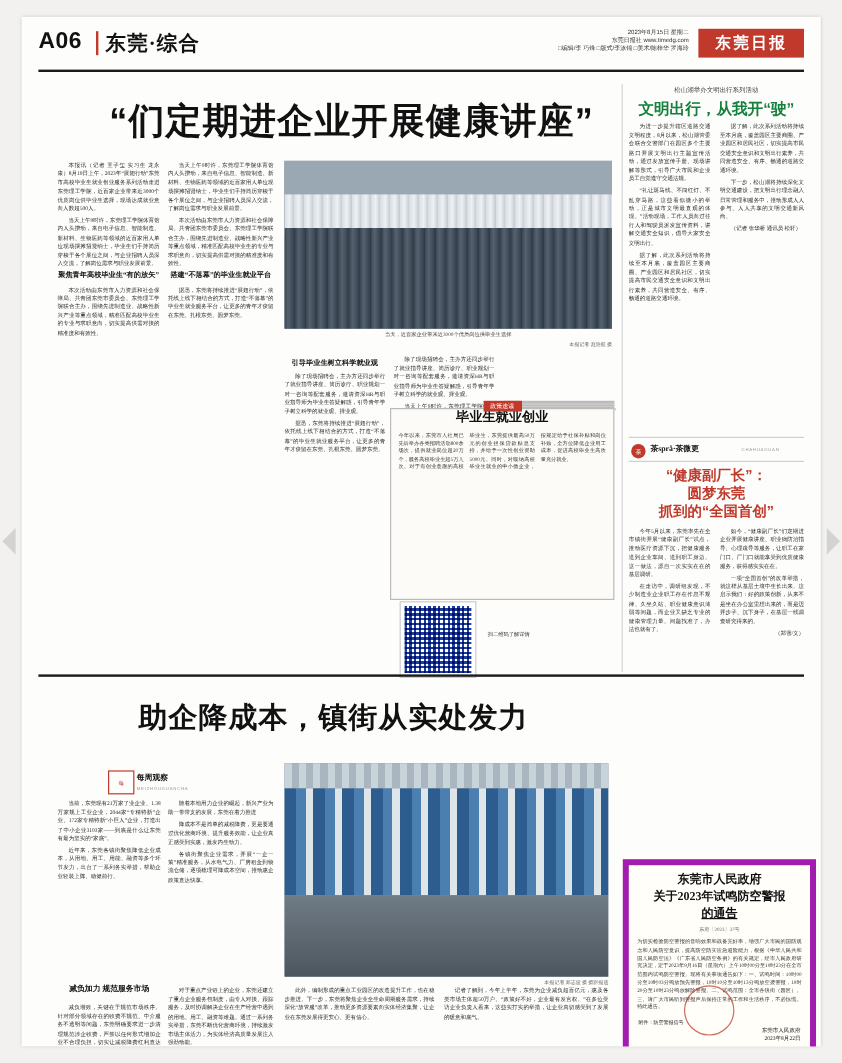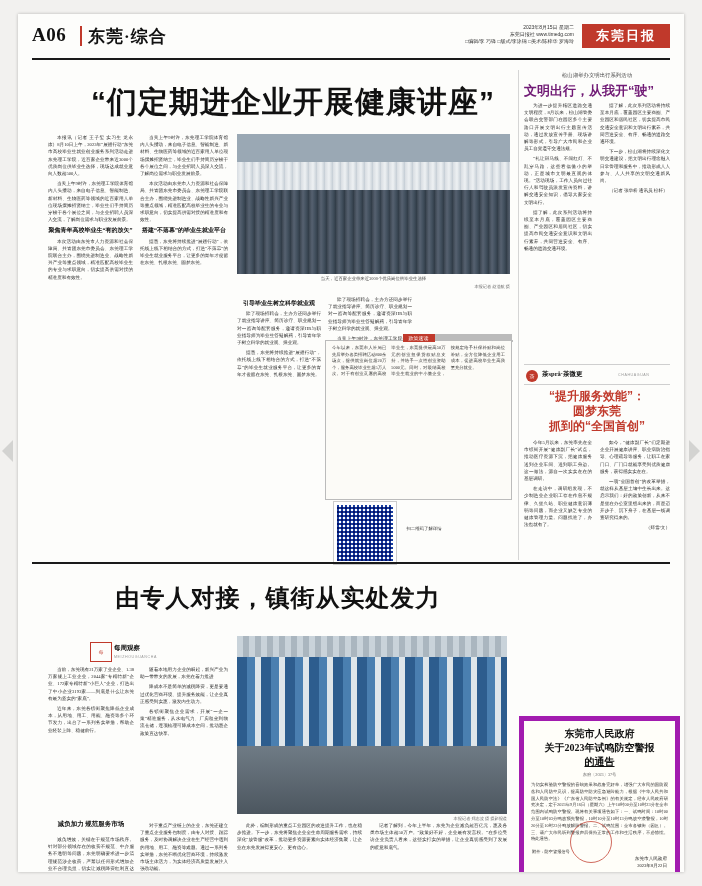--- a/index.html
+++ b/index.html
@@ -26,21 +26,21 @@
     overflow: hidden;
   }
   
   .masthead {
     position: absolute;
     left: 14px; top: 10px; width: 638px; height: 34px;
     border-bottom: 2px solid #1a1a1a;
   }
   .page-code {
     position: absolute; left: 0; top: 0;
-    font-family: Liberation Serif, serif;
+    font-family: Liberation Sans, sans-serif;
     font-weight: bold; font-size: 19px; color: #111;
     letter-spacing: 0.5px;
   }
   .vbar {
     position: absolute; left: 48px; top: 2px;
     width: 2px; height: 20px; background: #c0392b;
   }
   .section-title {
     position: absolute; left: 56px; top: 1px;
     font-size: 17px; font-weight: bold; color: #111;
@@ -128,21 +128,21 @@
       repeating-linear-gradient(90deg,#1a3fa0 0 2px,#fff 2px 4px);
     background-blend-mode: multiply;
     border: 3px solid #fff;
     outline: 1px solid #ccc;
   }
   .qr-cap { position:absolute; font-size:4.4px; color:#333; text-align:center;}
   
   .r-kicker { position:absolute; font-size:5.4px; color:#444; text-align:center;}
   .r-head {
     position:absolute; font-family:"Liberation Sans",sans-serif;
-    font-weight:bold; font-size:13px; color:#701a75; 
+    font-weight:bold; font-size:13px; color:#15803d; text-align:center;
   }
   .rule { position:absolute; background:#cfcfcf; height:1px;}
   .vrule { position:absolute; background:#d5d5d5; width:1px;}
   .badge-round {
     position:absolute; width:12px; height:12px; border-radius:50%;
     background:#c0392b; color:#fff; font-size:5px;
     display:flex; align-items:center; justify-content:center;
   }
   .col-label { position:absolute; font-size:6.5px; font-weight:bold; color:#111;}
   .col-label-en { position:absolute; font-size:3.6px; color:#999; letter-spacing:0.6px;
@@ -260,20 +260,21 @@
     <div class="featbox" style="left:398px; top:326px; width:95px; height:0;"></div>
 
     <div class="featbox" style="left:396px; top:325px; width:96px; height:0;"></div>
 
     <div class="featbox" style="left:399px; top:326px; width:93px; height:0;"></div>
 
     <div class="featbox" style="left:396px; top:326px; width:96px; height:0; border:none;"></div>
 
     <div class="featbox" style="left:307px; top:326px; width:185px; height:158px;">
       <div class="tag">政策速读</div>
+      <div class="ftitle" style="margin-top:0;">毕业生就业创业</div>
       <div class="fbody">今年以来，东莞市人社局已先后举办各类招聘活动800余场次，提供就业岗位超20万个，服务高校毕业生超5万人次。对于有创业意愿的高校毕业生，东莞提供最高50万元的创业担保贷款贴息支持，并给予一次性创业资助5000元。同时，对吸纳高校毕业生就业的中小微企业，按规定给予社保补贴和岗位补贴，全方位降低企业用工成本，促进高校毕业生高质量充分就业。</div>
     </div>
 
     <div class="qr" style="left:316px; top:488px; width:56px; height:56px;"></div>
     <div class="qr-cap" style="left:376px; top:512px; width:60px;">扫二维码了解详情</div>
 
     <div class="vrule" style="left:500px; top:56px; height:490px;"></div>
 
     <div class="r-kicker" style="left:506px; top:58px; width:146px;">松山湖举办文明出行系列活动</div>
     <div class="r-head" style="left:506px; top:68px; width:146px;">文明出行，从我开“驶”</div>
@@ -289,37 +290,37 @@
       <p>（记者 张华桥 通讯员 松轩）</p>
     </div>
 
     <div class="rule" style="left:506px; top:350px; width:146px;"></div>
 
     <div class="badge-round" style="left:508px; top:356px;">茶</div>
     <div class="col-label" style="left:524px; top:356px;">茶språ·茶微更</div>
     <div class="col-label-en" style="left:600px; top:359px;">CHAHUAGUAN</div>
     <div class="rule" style="left:506px; top:370px; width:146px;"></div>
 
-    <div class="redhead" style="left:506px; top:375px; width:146px;">“提升服务效能”：</div>
+    <div class="redhead" style="left:506px; top:375px; width:146px;">“健康副厂长”：</div>
     <div class="redhead" style="left:506px; top:390px; width:146px;">圆梦东莞</div>
     <div class="redhead" style="left:506px; top:405px; width:146px;">抓到的“全国首创”</div>
 
     <div class="col-text" style="left:506px; top:425px; width:68px; height:120px;">
       <p>今年5月以来，东莞率先在全市镇街开展“健康副厂长”试点，推动医疗资源下沉，把健康服务送到企业车间、送到职工身边。这一做法，源自一次实实在在的基层调研。</p>
       <p>在走访中，调研组发现，不少制造业企业职工存在作息不规律、久坐久站、职业健康意识薄弱等问题，而企业又缺乏专业的健康管理力量。问题找准了，办法也就有了。</p>
     </div>
     <div class="col-text" style="left:582px; top:425px; width:70px; height:120px;">
       <p>如今，“健康副厂长”们定期进企业开展健康讲座、职业病防治指导、心理疏导等服务，让职工在家门口、厂门口就能享受到优质健康服务，获得感实实在在。</p>
       <p>一项“全国首创”的改革举措，就这样从基层土壤中生长出来。这启示我们：好的政策创新，从来不是坐在办公室里想出来的，而是迈开步子、沉下身子，在基层一线调查研究得来的。</p>
       <p style="text-align:right; text-indent:0;">（郑雪/文）</p>
     </div>
 
     <div class="rule" style="left:14px; top:548px; width:638px; height:2px; background:#1a1a1a;"></div>
 
-    <div class="b-head" style="left:30px; top:568px; width:460px;">由专人对接，镇街从实处发力</div>
+    <div class="b-head" style="left:30px; top:568px; width:460px;">助企降成本，镇街从实处发力</div>
 
     <div class="stampbox" style="left:72px; top:628px; width:20px; height:18px; border-color:#c0392b; color:#c0392b;">每</div>
     <div class="col-label" style="left:96px; top:630px;">每周观察</div>
     <div class="col-label-en" style="left:96px; top:641px;">MEIZHOUGUANCHA</div>
 
     <div class="factory" style="left:219px; top:622px; width:270px; height:178px;">
       <div class="ceil"></div>
         <div class="mach"></div>
         <div class="floor"></div>
     </div>

